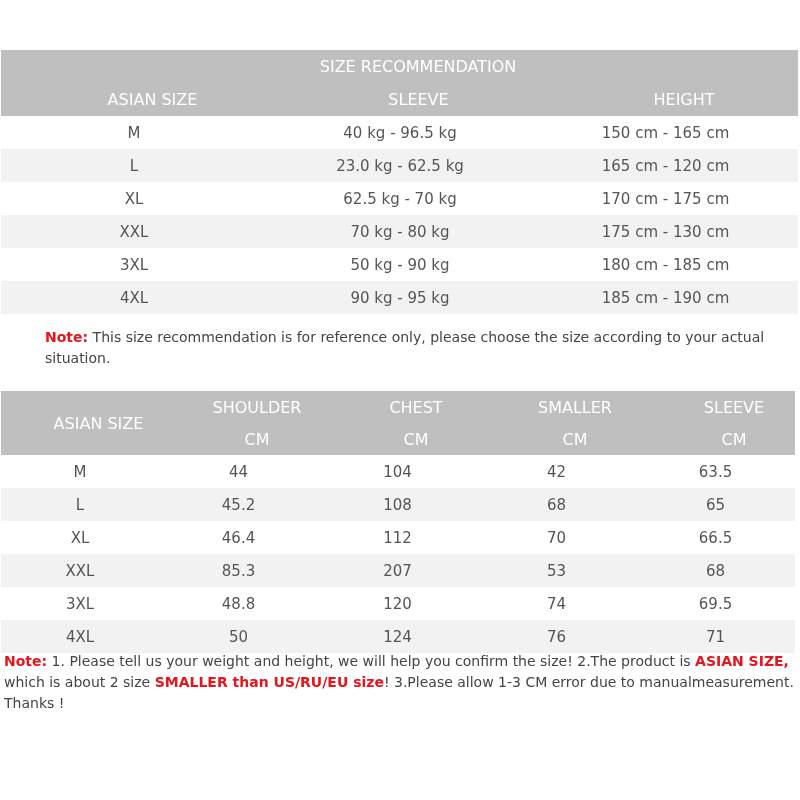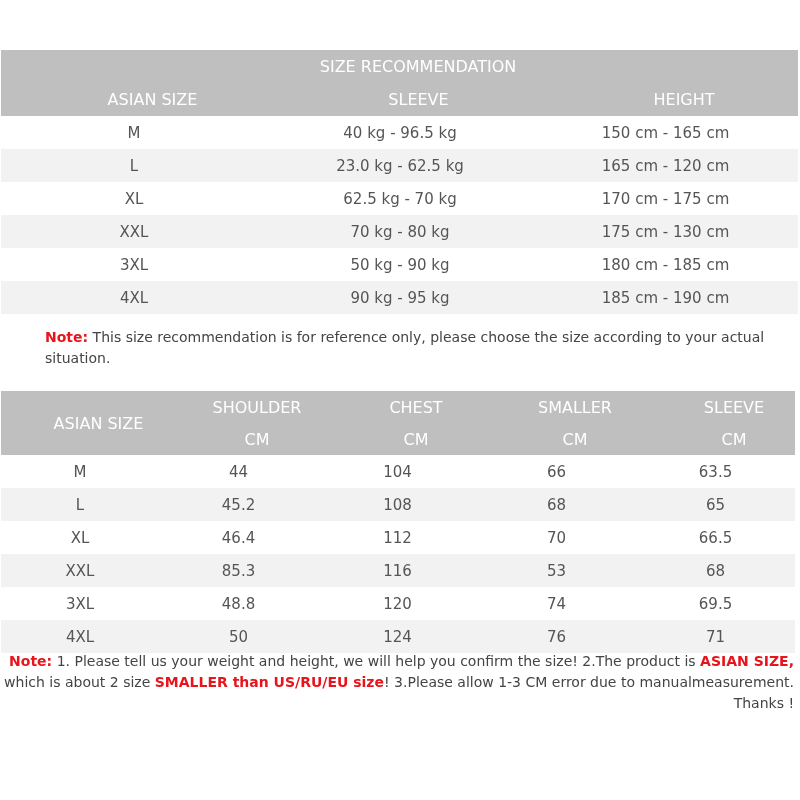--- a/index.html
+++ b/index.html
@@ -14,21 +14,21 @@
   #t1 { top: 50px; width: 797px; }
   #t1 .hdr th { height: 33px; }
   #t1 td { height: 33px; }
   #t2 { top: 391px; width: 794px; }
   #t2 .hdr th { height: 32px; }
   #t2 td { height: 33px; }
   .note { position: absolute; left: 4px; font-family: "DejaVu Sans", sans-serif;
           font-size: 14px; line-height: 21px; color: #444444; }
   .red { color: #e8141c; font-weight: bold; }
   #note1 { top: 327px; width: 780px; margin-left: 41px; }
-  #note2 { top: 651px; width: 790px; text-align: right; }
+  #note2 { top: 651px; width: 790px; }
 </style>
 </head>
 <body>
 
 <table id="t1" class="tbl">
   <colgroup>
       <col style="width:266px">
       <col style="width:266px">
       <col style="width:265px">
     </colgroup>
@@ -101,41 +101,41 @@
       <th>CM</th>
       <th>CM</th>
       <th>CM</th>
     </tr>
   </thead>
   <tbody>
     <tr class="r-white">
       <td>M</td>
       <td>44</td>
       <td>104</td>
-      <td>66</td>
+      <td>42</td>
       <td>63.5</td>
     </tr>
     <tr class="r-grey">
       <td>L</td>
       <td>45.2</td>
       <td>108</td>
       <td>68</td>
       <td>65</td>
     </tr>
     <tr class="r-white">
       <td>XL</td>
       <td>46.4</td>
       <td>112</td>
       <td>70</td>
       <td>66.5</td>
     </tr>
     <tr class="r-grey">
       <td>XXL</td>
       <td>85.3</td>
-      <td>116</td>
+      <td>207</td>
       <td>53</td>
       <td>68</td>
     </tr>
     <tr class="r-white">
       <td>3XL</td>
       <td>48.8</td>
       <td>120</td>
       <td>74</td>
       <td>69.5</td>
     </tr>

